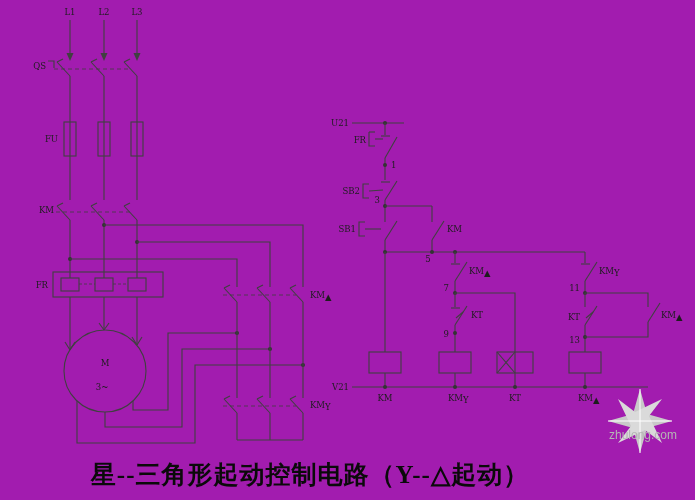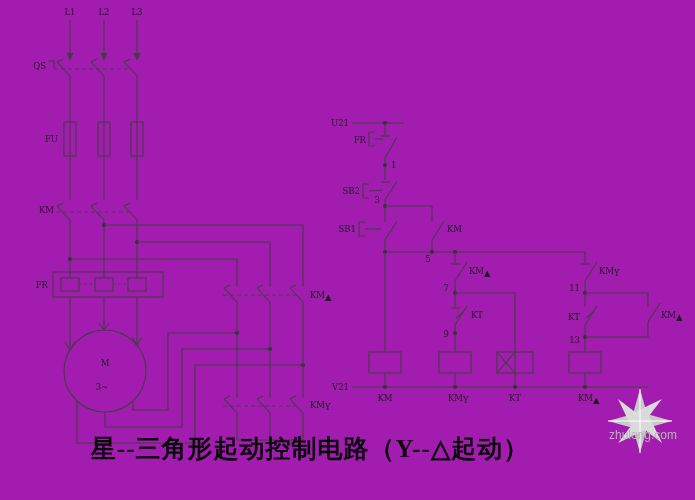--- a/index.html
+++ b/index.html
@@ -1,19 +1,19 @@
 <!DOCTYPE html>
 <html><head>
 <meta charset="utf-8">
 <style>
   html,body{margin:0;padding:0;background:#ffffff;}
   .page{position:relative;width:695px;height:500px;background:#a21caf;overflow:hidden;
         font-family:"DejaVu Serif", serif;}
   svg text{fill:#1d1d1d;font-family:"DejaVu Serif", serif;font-size:8.5px;}
-  .title{position:absolute;left:0;top:432px;width:620px;text-align:center;
+  .title{position:absolute;left:0;top:458px;width:620px;text-align:center;
          font-family:"Liberation Serif", serif;font-weight:bold;font-size:25px;
          color:#0a0a0a;letter-spacing:1px;}
   .wm-text{position:absolute;left:598px;top:428px;width:90px;text-align:center;
            color:#b5b5b5;font-size:12px;font-family:"Liberation Sans", sans-serif;}
 </style>
 </head>
 <body>
 
 <div class="page">
 

